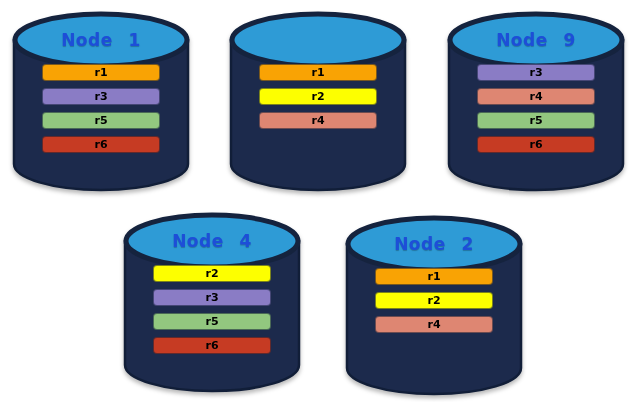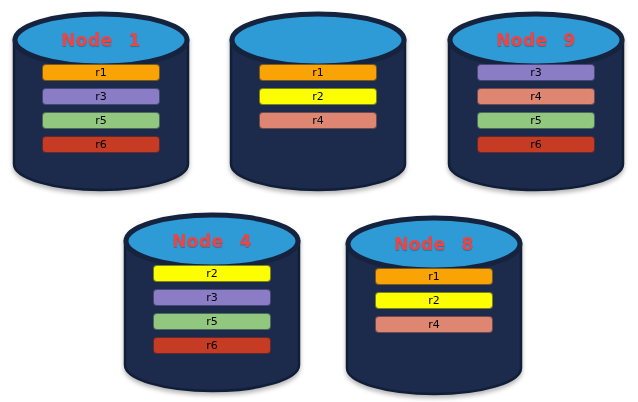--- a/index.html
+++ b/index.html
@@ -32,21 +32,21 @@
     left: 0; top: 0;
     width: 186px;
     height: 192px;
     filter: drop-shadow(0px 3px 2px rgba(0,0,0,0.28));
   }
   .node-title {
     position: absolute;
     left: 0; top: 24px;
     width: 100%;
     text-align: center;
-    color: #ef4444;
+    color: #1d4ed8;
     font-family: "DejaVu Sans", "Liberation Sans", sans-serif;
     font-weight: bold;
     font-size: 17px;
     letter-spacing: 0.5px;
     word-spacing: 0.55em;
     text-shadow: 0 1px 1px rgba(0,0,0,0.25);
   }
   .bars { position: absolute; left: 0; top: 0; width: 100%; height: 100%; }
   .bar {
     position: absolute;
@@ -56,21 +56,21 @@
     border-radius: 4px;
     border: 1px solid rgba(15, 28, 52, 0.55);
     box-sizing: border-box;
     display: flex;
     align-items: center;
     justify-content: center;
   }
   .bar span {
     color: #000000;
     font-family: "DejaVu Sans", "Liberation Sans", sans-serif;
-    font-weight: normal;
+    font-weight: bold;
     font-size: 11px;
     line-height: 15px;
   }
 </style>
 </head>
 <body>
 
 <div class="canvas">
   <div class="node">
     <svg class="cyl" viewBox="0 0 186 192" xmlns="http://www.w3.org/2000/svg">
@@ -154,21 +154,21 @@
           <span>r6</span>
         </div>
       </div>
   </div>
 
   <div class="node">
     <svg class="cyl" viewBox="0 0 186 192" xmlns="http://www.w3.org/2000/svg">
       <path class="cyl-body" d="M 6 34 L 6 158 A 87 26 0 0 0 180 158 L 180 34 Z" stroke-width="2.5" fill="#1C2A4C" stroke="#111E38"></path>
       <ellipse class="cyl-lid" cx="93" cy="34" rx="86" ry="26" stroke-width="5" fill="#2E9BD6" stroke="#15233E"></ellipse>
     </svg>
-    <div class="node-title">Node 8</div>
+    <div class="node-title">Node 2</div>
     <div class="bars">
         <div class="bar" style="top: 58px; background: rgb(249, 163, 4);">
           <span>r1</span>
         </div>
         <div class="bar" style="top: 82px; background: rgb(253, 255, 0);">
           <span>r2</span>
         </div>
         <div class="bar" style="top: 106px; background: rgb(222, 134, 114);">
           <span>r4</span>
         </div>

